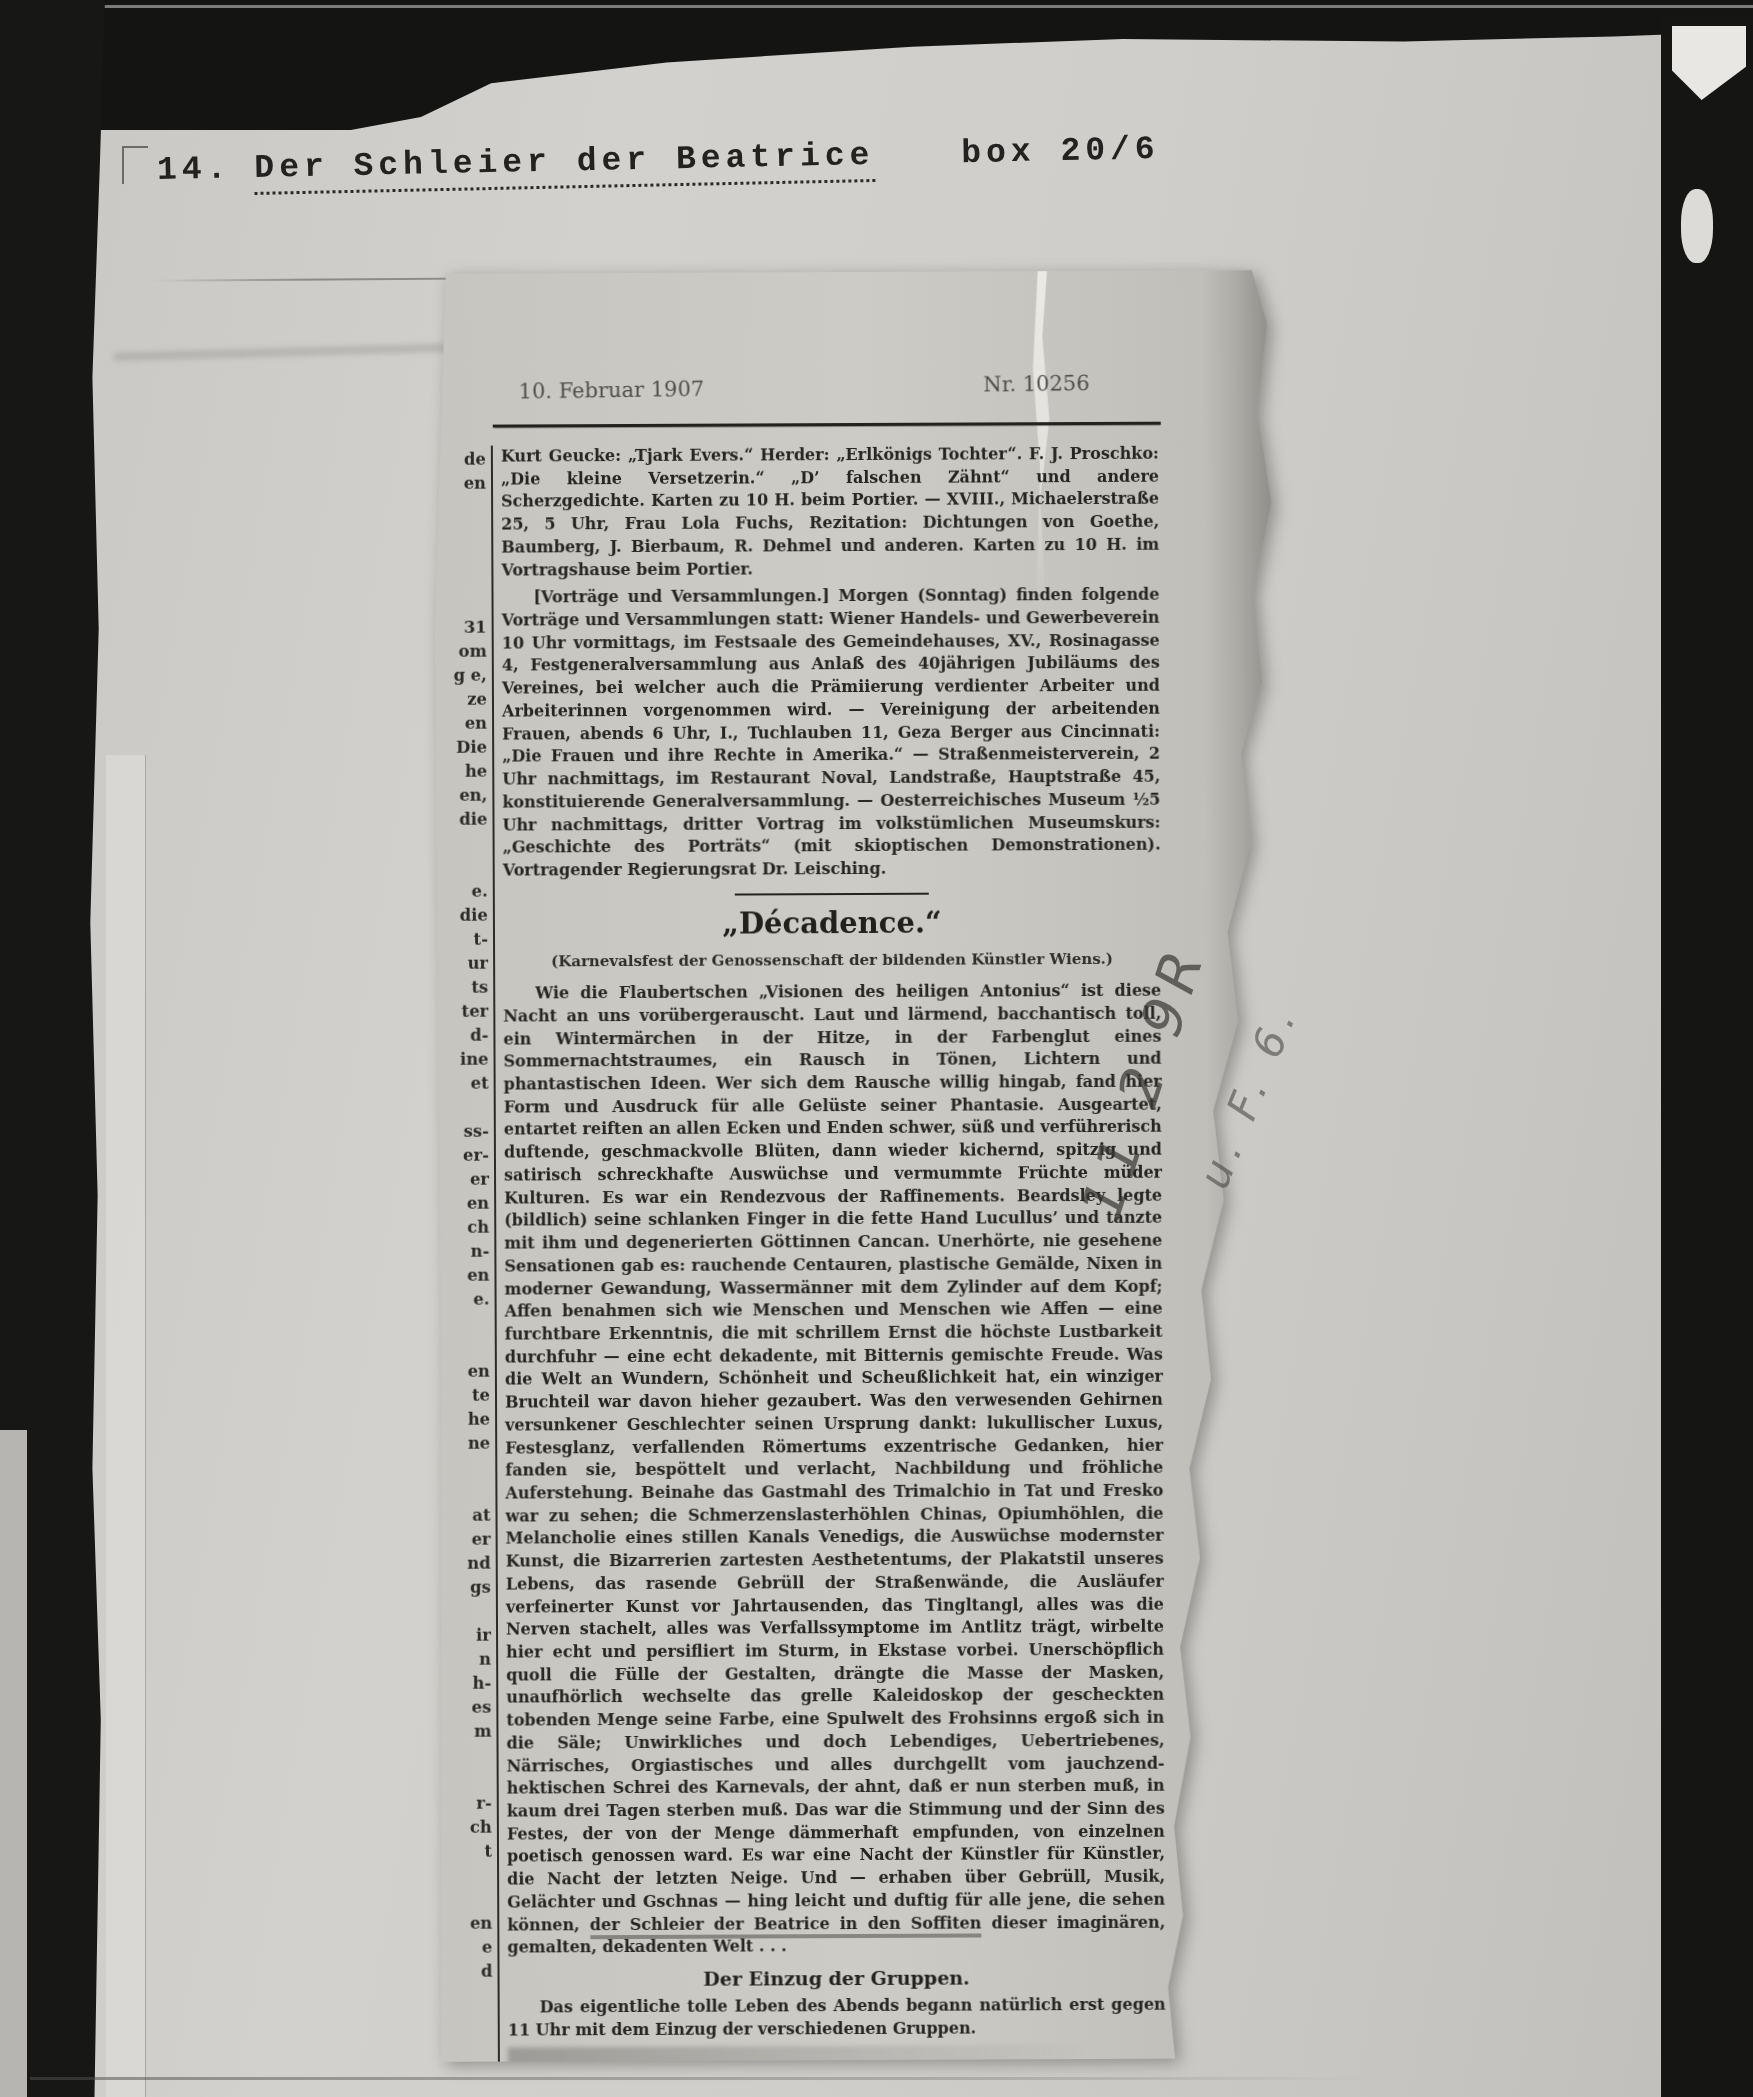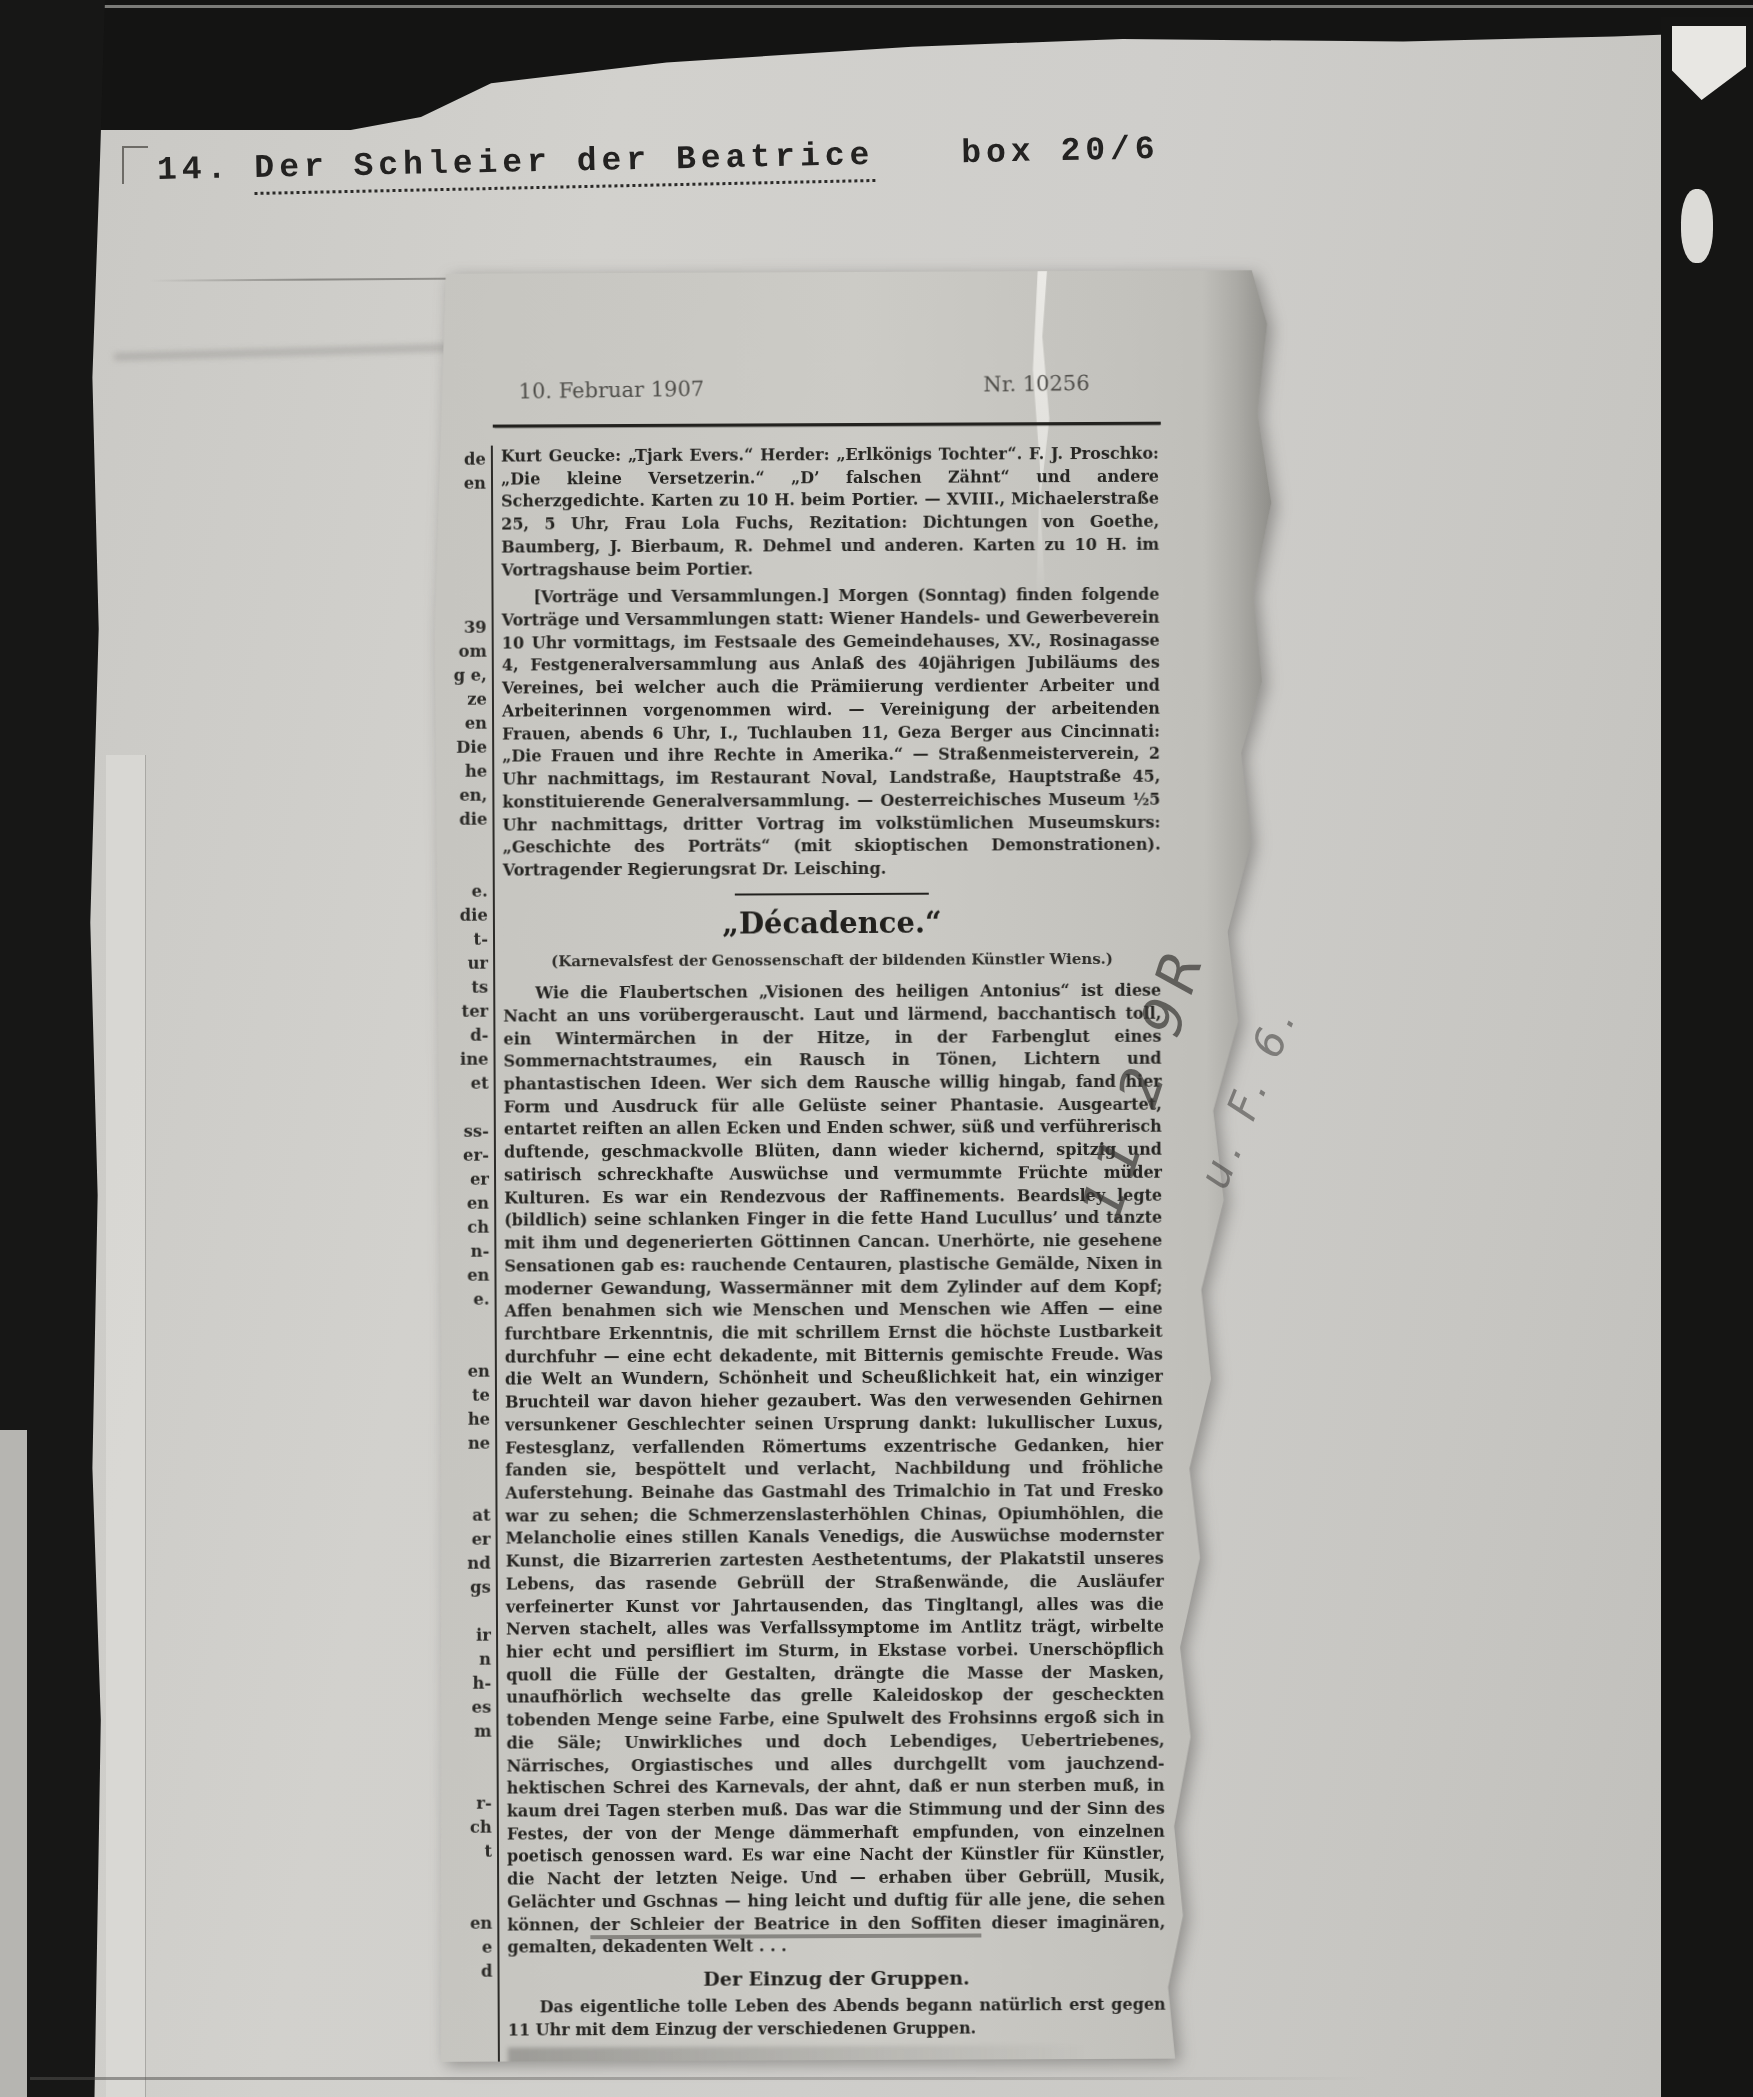--- a/index.html
+++ b/index.html
@@ -108,21 +108,21 @@
 
       <div class="cols">
         <div class="margin-col">
             <div class="frag">de</div>
             <div class="frag">en</div>
             <div class="frag"></div>
             <div class="frag"></div>
             <div class="frag"></div>
             <div class="frag"></div>
             <div class="frag"></div>
-            <div class="frag">39</div>
+            <div class="frag">31</div>
             <div class="frag">om</div>
             <div class="frag">g e,</div>
             <div class="frag">ze</div>
             <div class="frag">en</div>
             <div class="frag">Die</div>
             <div class="frag">he</div>
             <div class="frag">en,</div>
             <div class="frag">die</div>
             <div class="frag"></div>
             <div class="frag"></div>

